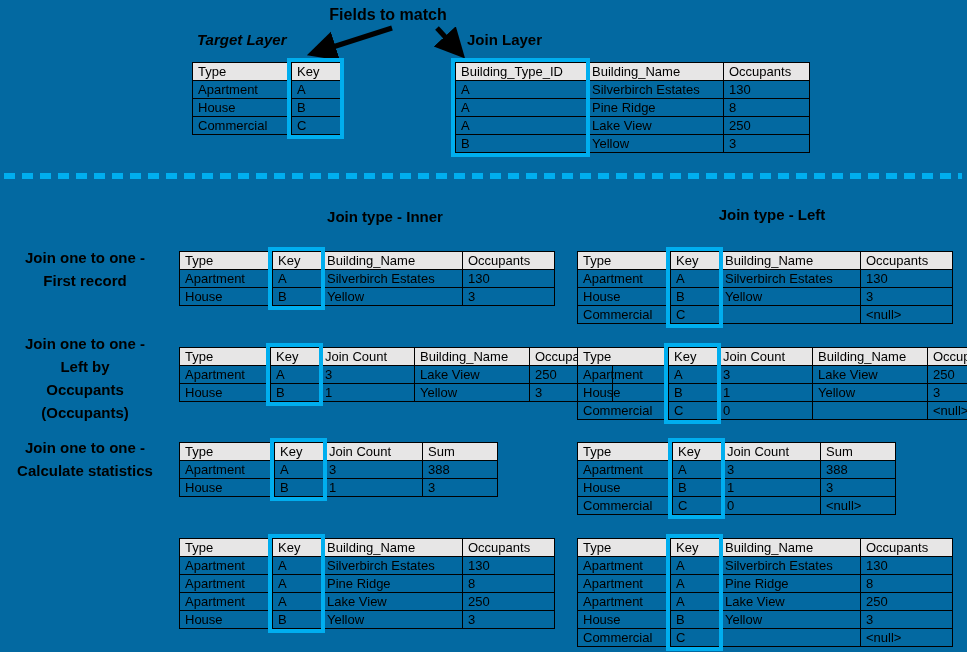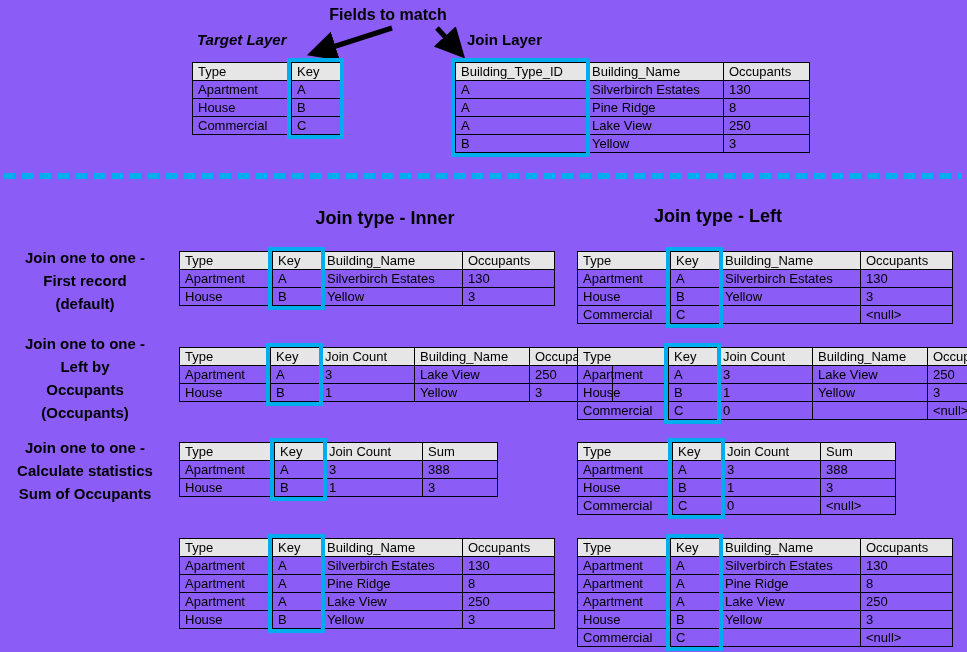--- a/index.html
+++ b/index.html
@@ -4,30 +4,30 @@
 <style>
   :root{
     --accent:#00AEEF;
     --arrow:#000000;
     --hdr-bg:#E7E6E6;
     --border:#000000;
     --text:#000000;
   }
   html,body{margin:0;padding:0;background:#fff;}
   .canvas{
-    position:relative;width:967px;height:652px;background:#8b5cf6;
+    position:relative;width:967px;height:652px;background:#0369a1;
     font-family:"Liberation Sans",sans-serif;color:var(--text);overflow:hidden;
   }
   .overlay{position:absolute;left:0;top:0;pointer-events:none;}
   .dashed-line{stroke:var(--accent);stroke-width:6;}
   .arrow-line{stroke:var(--arrow);stroke-width:5;}
   .arrow-head{fill:var(--arrow);}
   .big-title{position:absolute;font-weight:bold;font-size:16px;white-space:nowrap;}
   .layer-title{position:absolute;font-weight:bold;font-size:15px;white-space:nowrap;}
-  .col-header{position:absolute;width:220px;text-align:center;font-weight:bold;font-size:18px;white-space:nowrap;}
+  .col-header{position:absolute;width:220px;text-align:center;font-weight:bold;font-size:15px;white-space:nowrap;}
   .row-label{position:absolute;left:0;width:170px;text-align:center;font-weight:bold;font-size:15px;line-height:23px;}
   .tbl{position:absolute;}
   .tbl table{border-collapse:collapse;table-layout:fixed;}
   .tbl th,.tbl td{
     border:1px solid var(--border);height:17px;line-height:17px;
     padding:0 5px;font-size:13px;text-align:left;font-weight:normal;
     white-space:nowrap;overflow:hidden;
   }
   .tbl th{background:var(--hdr-bg);}
   .key-box{position:absolute;border:4px solid var(--accent);box-sizing:border-box;pointer-events:none;}
@@ -103,26 +103,25 @@
             <td>B</td>
             <td>Yellow</td>
             <td>3</td>
           </tr>
         </tbody>
       </table>
       <div class="key-box" style="left: -4px; top: -4px; width: 139px; height: 99px;"></div>
     </div>
 
   <div class="col-header" style="left:275px;top:208px;">Join type - Inner</div>
-  <div class="col-header" style="left:608px;top:206px;">Join type - Left</div>
+  <div class="col-header" style="left:662px;top:206px;">Join type - Left</div>
 
   <div class="row-label" style="top:246px;">
       <div>Join one to one -</div>
       <div>First record</div>
-      <div>(default)</div>
     </div>
   <div class="tbl" style="left:179px;top:251px;">
       <table style="width: 331px;">
         <tbody>
           <tr>
             <th style="width: 82px;">Type</th>
             <th style="width: 38px;">Key</th>
             <th style="width: 130px;">Building_Name</th>
             <th style="width: 81px;">Occupants</th>
           </tr>
@@ -240,21 +239,20 @@
             <td>&lt;null&gt;</td>
           </tr>
         </tbody>
       </table>
       <div class="key-box" style="left: 87px; top: -4px; width: 57px; height: 81px;"></div>
     </div>
 
   <div class="row-label" style="top:436px;">
       <div>Join one to one -</div>
       <div>Calculate statistics</div>
-      <div>Sum of Occupants</div>
     </div>
   <div class="tbl" style="left:179px;top:442px;">
       <table style="width: 274px;">
         <tbody>
           <tr>
             <th style="width: 84px;">Type</th>
             <th style="width: 38px;">Key</th>
             <th style="width: 88px;">Join Count</th>
             <th style="width: 64px;">Sum</th>
           </tr>

